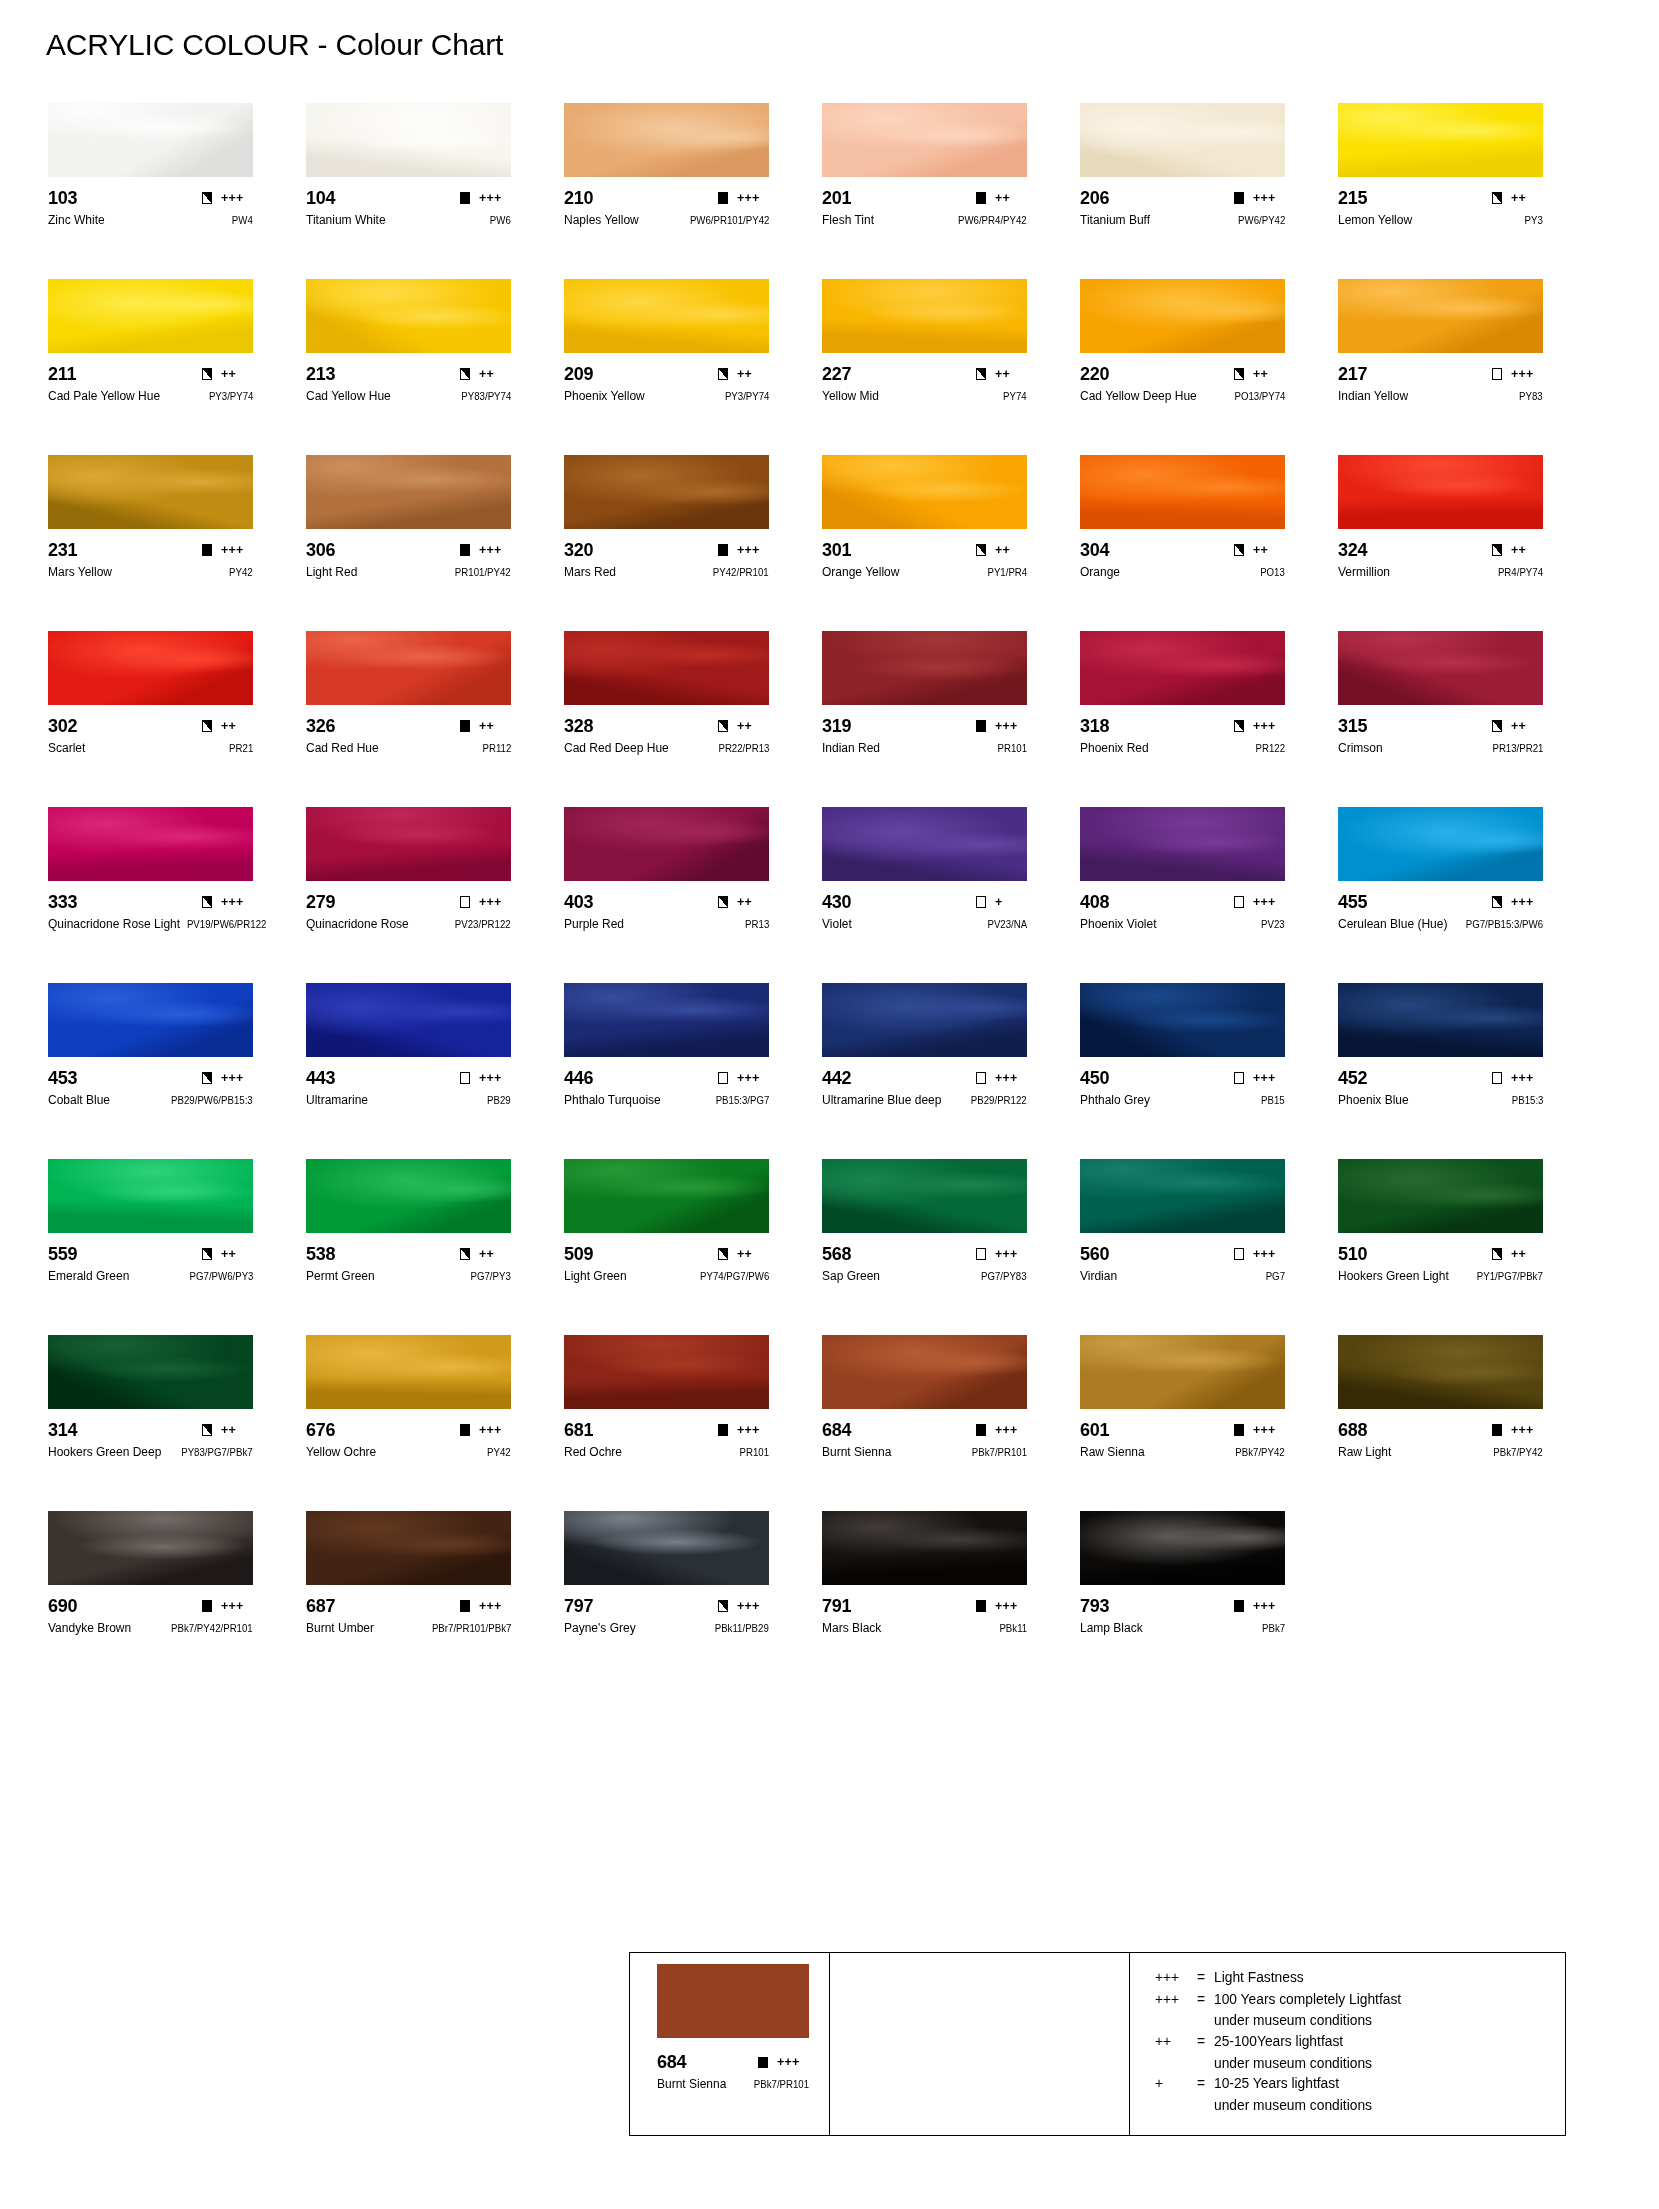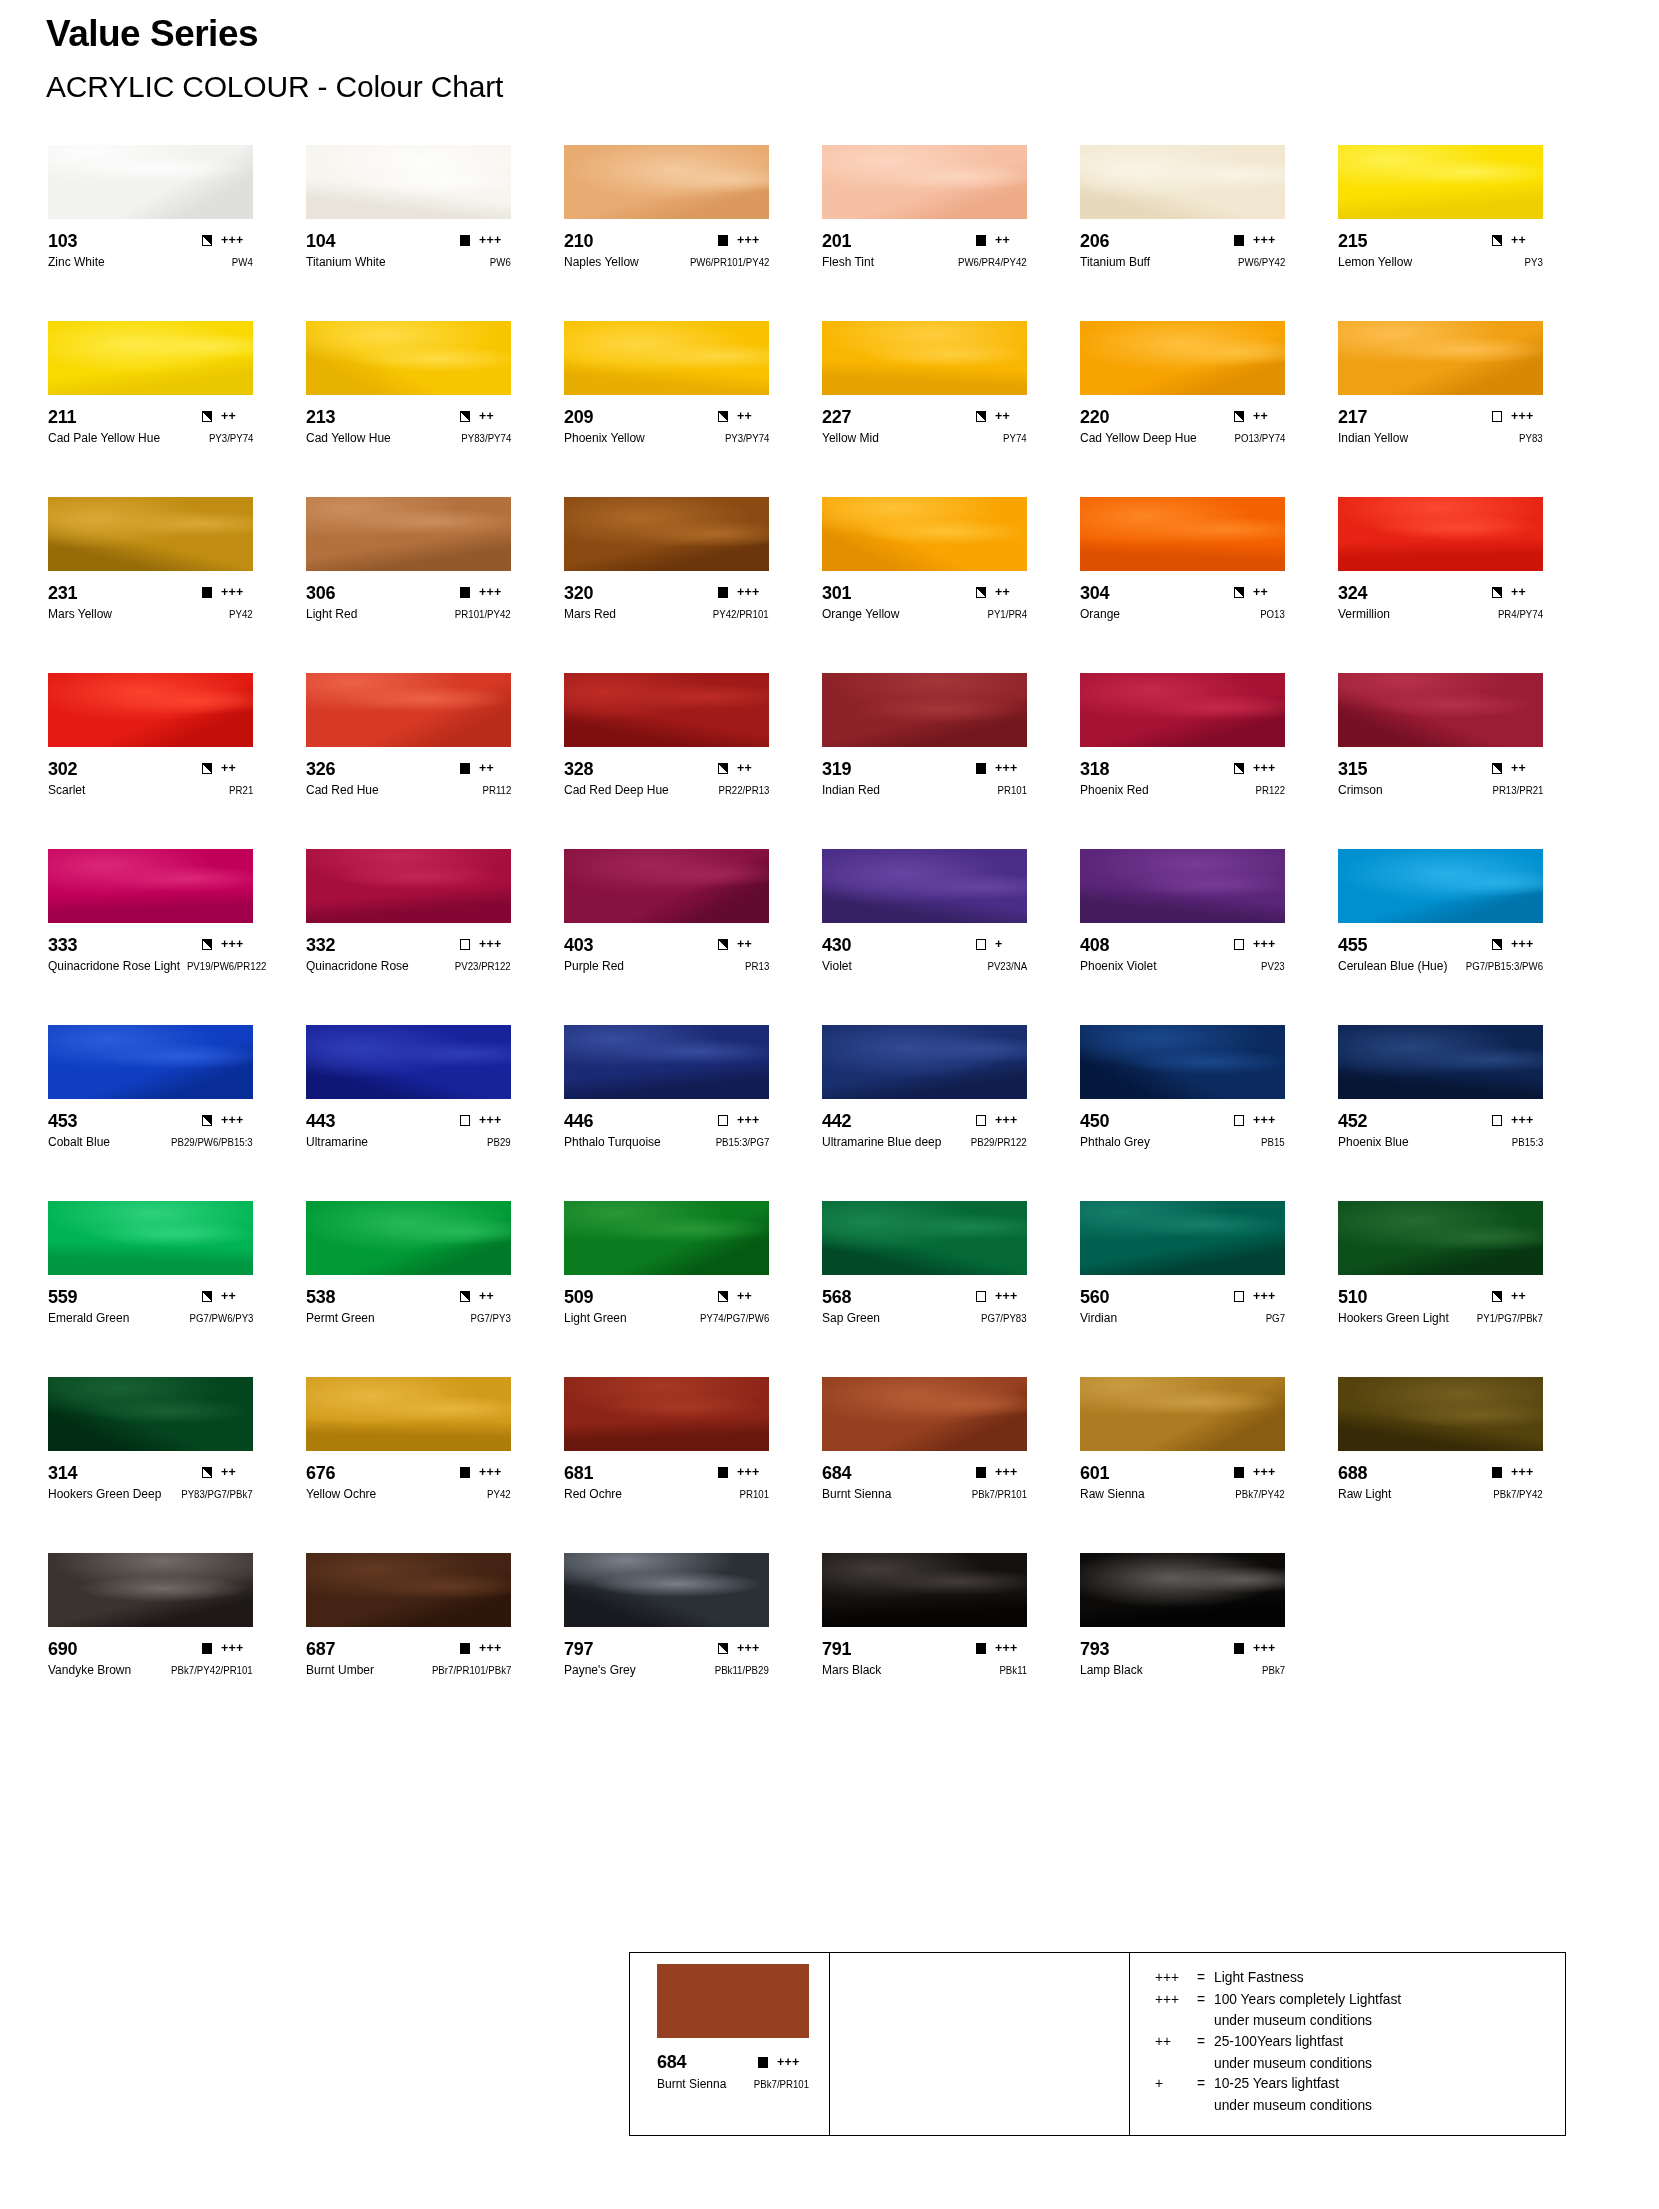--- a/index.html
+++ b/index.html
@@ -228,21 +228,20 @@
   .lf-indent {
     padding-left: 59px;
   }
 </style>
 </head>
 <body>
 
 <div id="page">
 
   <div class="header">
-    <div class="title-main">Value Series</div>
     <div class="title-sub">ACRYLIC COLOUR - Colour Chart</div>
   </div>
 
   <div class="grid" id="swatch-grid">
       <div class="cell">
         <div class="swatch" style="background: rgb(242, 242, 240);">
           <div class="sheen" style="background: radial-gradient(120% 90% at 20% 10%, rgb(255, 255, 255) 0%, transparent 45%), radial-gradient(70% 30% at 55% 32%, rgb(255, 255, 255) 0%, transparent 60%), linear-gradient(150deg, transparent 0%, transparent 58%, rgb(220, 220, 218) 78%, rgb(220, 220, 218) 100%); opacity: 0.85;"></div>
         </div>
         <div class="meta">
           <div class="meta-top">
@@ -689,21 +688,21 @@
             <span class="pigment">PV19/PW6/PR122</span>
           </div>
         </div>
       </div>
       <div class="cell">
         <div class="swatch" style="background: rgb(166, 14, 62);">
           <div class="sheen" style="background: radial-gradient(120% 90% at 45% 10%, rgb(197, 43, 92) 0%, transparent 45%), radial-gradient(70% 30% at 55% 37%, rgb(197, 43, 92) 0%, transparent 60%), linear-gradient(175deg, transparent 0%, transparent 58%, rgb(126, 6, 48) 78%, rgb(126, 6, 48) 100%); opacity: 0.85;"></div>
         </div>
         <div class="meta">
           <div class="meta-top">
-            <span class="code">332</span>
+            <span class="code">279</span>
             <span class="meta-top-right">
               <span class="opacity-mark op-transparent"></span>
               <span class="lightfast">+++</span>
             </span>
           </div>
           <div class="meta-bot">
             <span class="cname">Quinacridone Rose</span>
             <span class="pigment">PV23/PR122</span>
           </div>
         </div>

